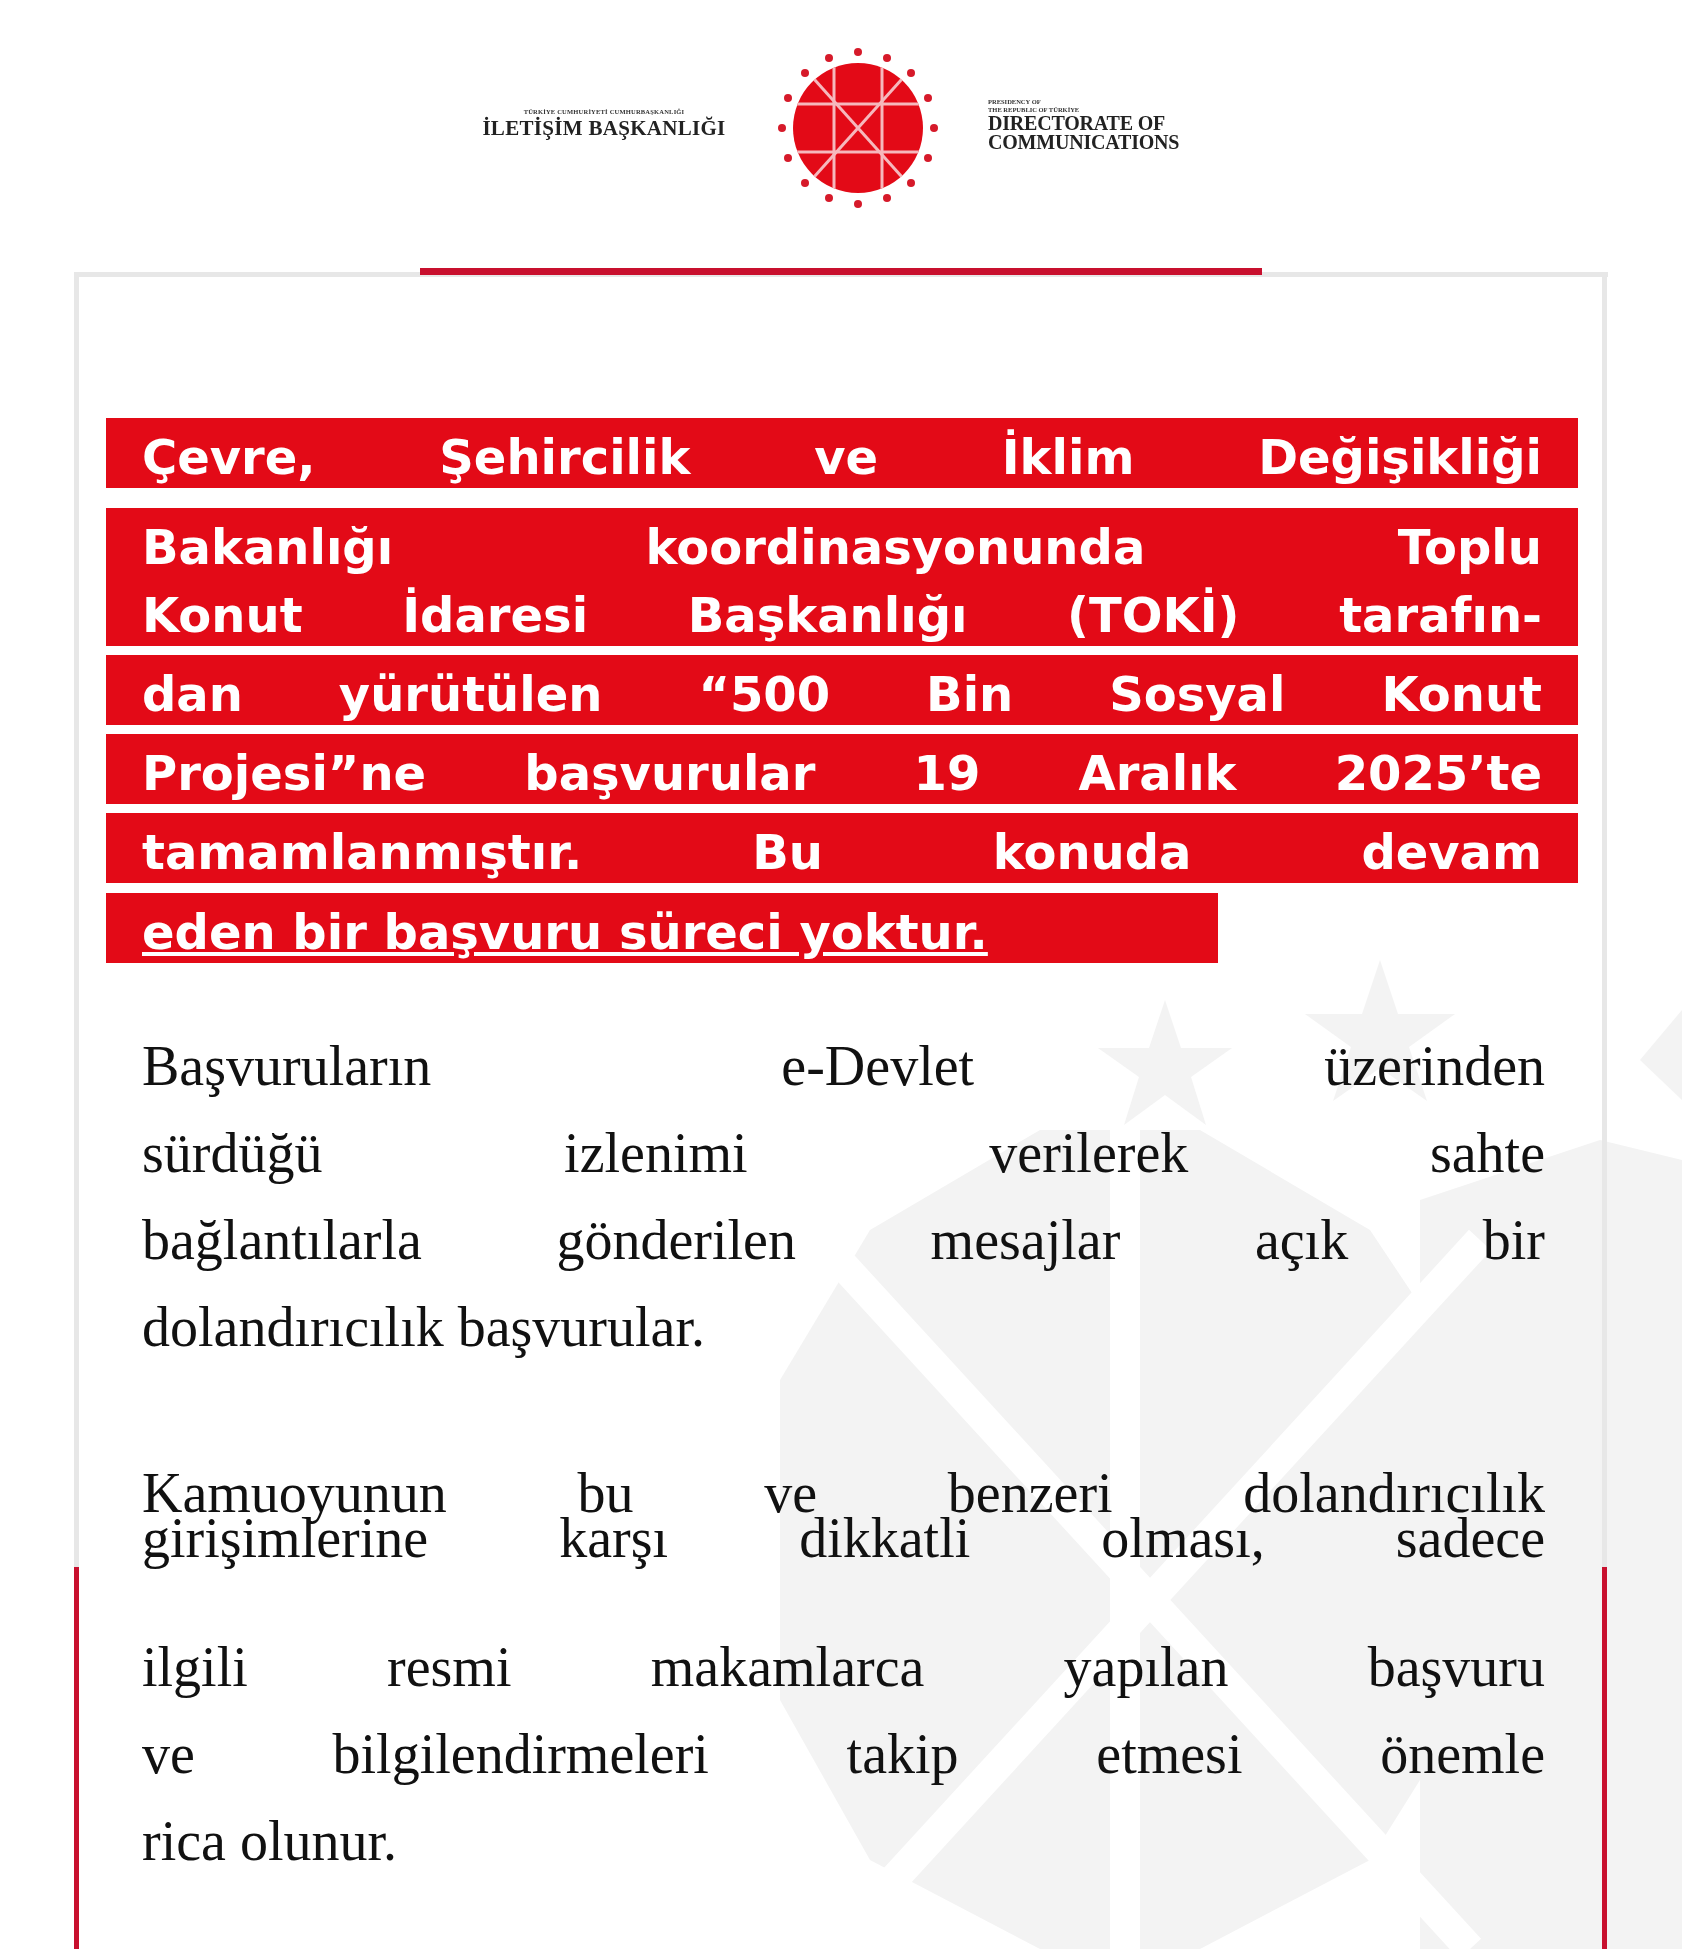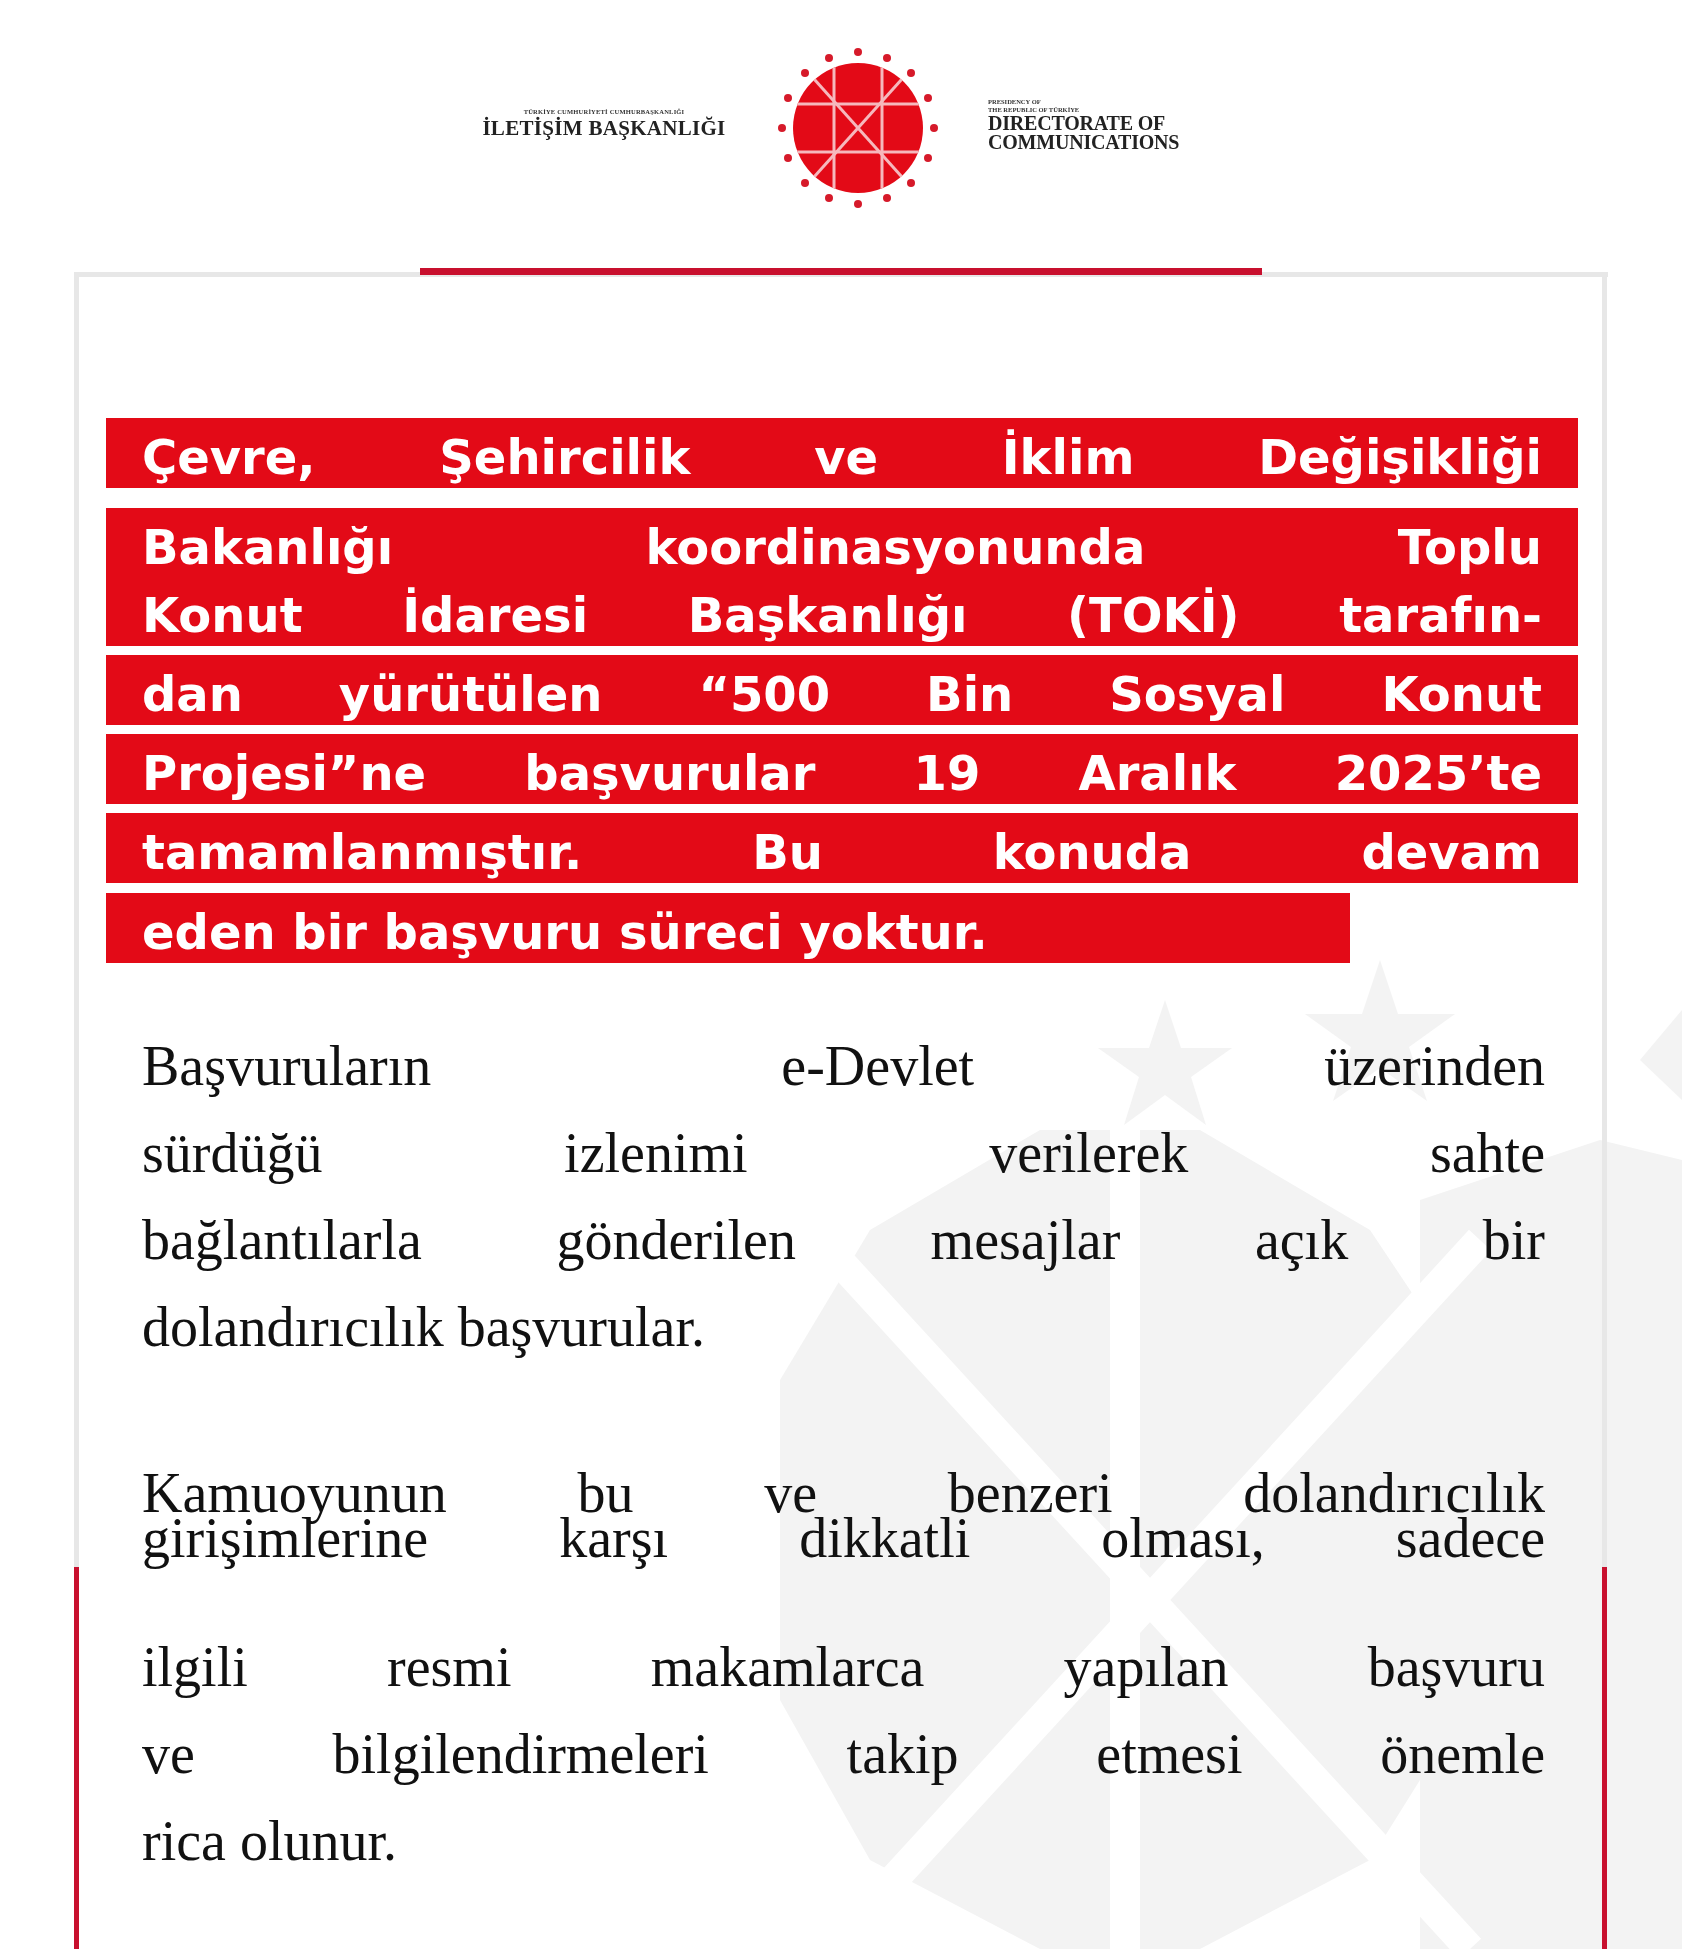--- a/index.html
+++ b/index.html
@@ -31,21 +31,21 @@
   
   .hl-line {
     position:absolute; left:106px; height:70px;
     background:#e30a17; color:#ffffff;
     font-family:"DejaVu Sans", sans-serif; font-weight:bold;
     font-size:48px; line-height:70px;
     padding:4px 36px; box-sizing:border-box;
     white-space:nowrap; overflow:hidden;
   }
   .hl-line.full { width:1472px; text-align:justify; text-align-last:justify; }
-  .hl-line.last { width:1244px; }
+  .hl-line.last { width:1112px;text-decoration:underline; }
 
   
   .p-line {
     position:absolute; left:142px; width:1403px;
     font-family:Liberation Serif, serif; font-size:56px; color:#111;
     line-height:72px; height:72px; white-space:nowrap;
   }
   .p-line.just { text-align:justify; text-align-last:justify; }
 </style>
 </head>

